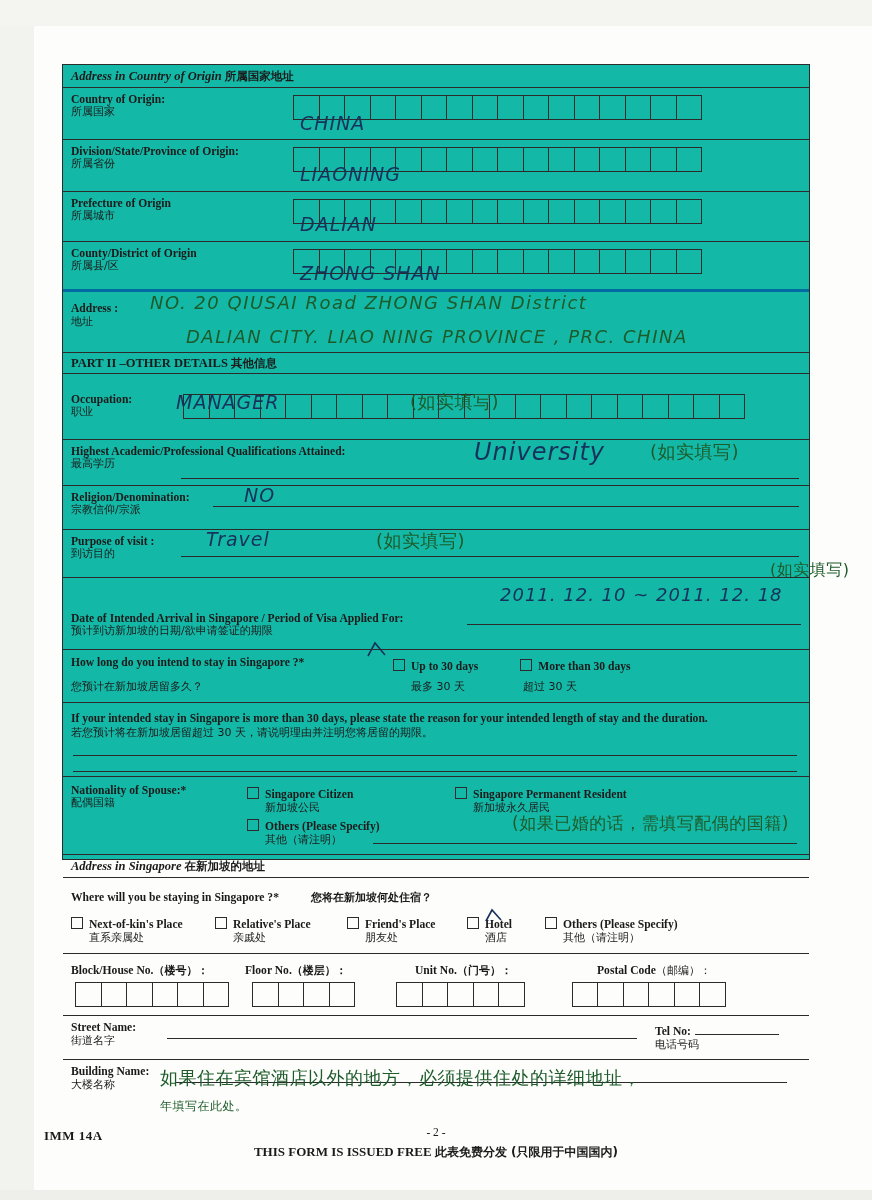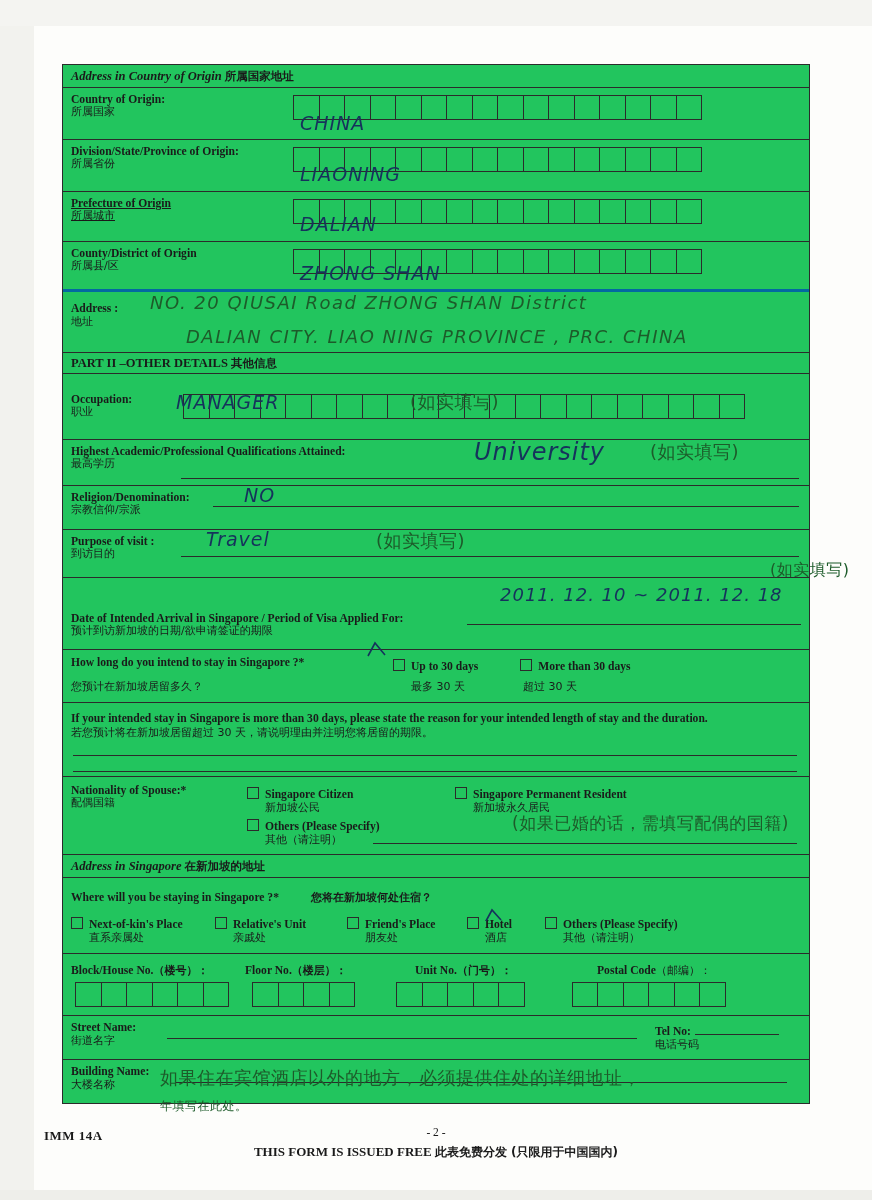--- a/index.html
+++ b/index.html
@@ -17,23 +17,23 @@
     background: #fdfdfb;
   }
   
   .scan-edge-left { position:absolute; left:0; top:0; width:34px; height:1200px; background:#f2f2ee; }
   .scan-edge-top { position:absolute; left:0; top:0; width:872px; height:26px; background:#f4f4f1; }
   .scan-edge-bottom { position:absolute; left:0; bottom:0; width:872px; height:10px; background:#eeeeea; }
 
   .form {
     position:absolute;
     left:62px; top:64px;
-    width:748px; height:1040px;
+    width:748px; height:796px;
     border:1.6px solid #2b2b2b;
-    background:#22c55e;
+    background:#14b8a6;
   }
   .sec-title {
     font-style: italic; font-weight:bold; font-size:12.5px;
     padding:4px 6px 3px 8px;
     border-bottom:1.4px solid #2b2b2b;
   }
   .sec-title .cn { font-style:normal; font-weight:bold; font-family:"DejaVu Sans", sans-serif; font-size:11.5px;}
   .bar {
     font-weight:bold; font-size:12.5px;
     padding:3px 6px 2px 8px;
@@ -135,21 +135,21 @@
           <div class="bx"></div>
           <div class="bx"></div>
           <div class="bx"></div>
         <div class="bx"></div>
           <div class="bx"></div>
           <div class="bx"></div>
           <div class="bx"></div>
       </div>
     </div>
 
-    <div class="fieldrow" style="min-height:50px;text-decoration:underline;">
+    <div class="fieldrow" style="min-height:50px;">
       <div class="labelcell">
         <div class="lbl">Prefecture of Origin</div>
         <div class="lbl-cn">所属城市</div>
       </div>
       <div class="boxes" style="margin-top:2px;">
         <div class="bx"></div>
           <div class="bx"></div>
           <div class="bx"></div>
           <div class="bx"></div>
         <div class="bx"></div>
@@ -312,21 +312,21 @@
       <span class="lbl">Where will you be staying in Singapore ?*</span>
       <span class="lbl-cn" style="margin-left:28px; font-weight:bold;">您将在新加坡何处住宿？</span>
     </div>
 
     <div style="padding:2px 8px 4px 8px; border-bottom:1px solid #2b2b2b; min-height:42px;">
       <span style="display:inline-block; width:140px; vertical-align:top;">
         <span class="chk"></span><span class="lbl">Next-of-kin's Place</span>
         <div class="lbl-cn" style="margin-left:18px;">直系亲属处</div>
       </span>
       <span style="display:inline-block; width:128px; vertical-align:top;">
-        <span class="chk"></span><span class="lbl">Relative's Unit</span>
+        <span class="chk"></span><span class="lbl">Relative's Place</span>
         <div class="lbl-cn" style="margin-left:18px;">亲戚处</div>
       </span>
       <span style="display:inline-block; width:116px; vertical-align:top;">
         <span class="chk"></span><span class="lbl">Friend's Place</span>
         <div class="lbl-cn" style="margin-left:18px;">朋友处</div>
       </span>
       <span style="display:inline-block; width:74px; vertical-align:top; position:relative;">
         <span class="chk"></span><span class="lbl">Hotel</span>
         <div class="lbl-cn" style="margin-left:18px;">酒店</div>
       </span>

